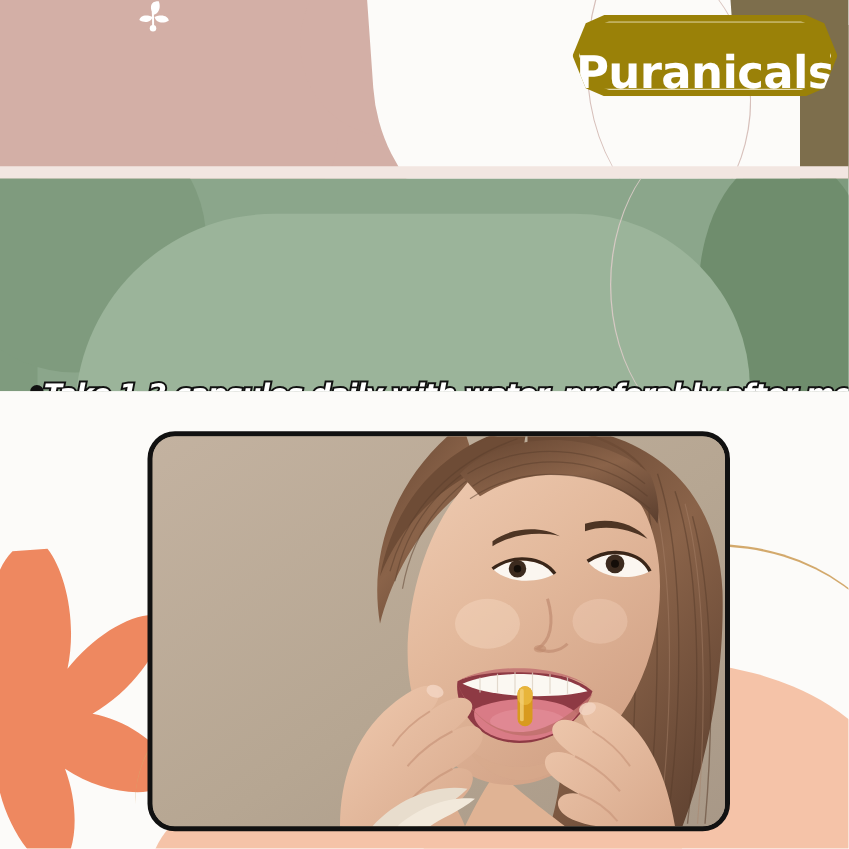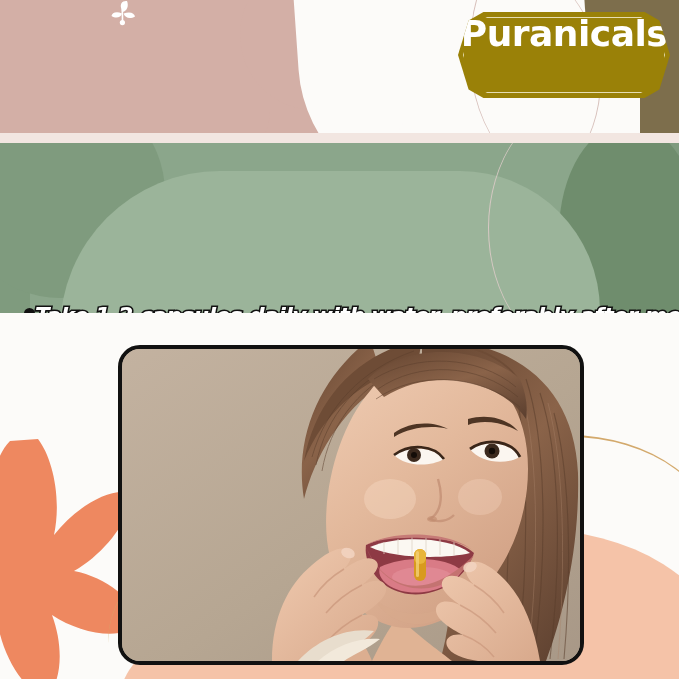--- a/index.html
+++ b/index.html
@@ -202,25 +202,25 @@
     paint-order: stroke fill;
     padding-right: 24px;
   }
   .row-1 { top: 160px; }
 
   
   .logo {
     position: absolute;
     left: 458px; top: 12px;
     width: 212px;
-    height: 86px;
+    height: 65px;
     background: #9A8108;
     clip-path: polygon(0% 50%, 5% 10%, 12% 0%, 88% 0%, 95% 10%, 100% 50%, 95% 90%, 88% 100%, 12% 100%, 5% 90%);
     display: flex;
-    align-items: flex-start;
+    align-items: flex-end;
     justify-content: center;
   }
   .logo-inner {
     position: absolute;
     left: 5px; top: 5px;
     right: 5px; bottom: 5px;
     border: 1.5px solid #E6DDB2;
     clip-path: polygon(0% 50%, 5% 10%, 12% 0%, 88% 0%, 95% 10%, 100% 50%, 95% 90%, 88% 100%, 12% 100%, 5% 90%);
     box-sizing: border-box;
   }

